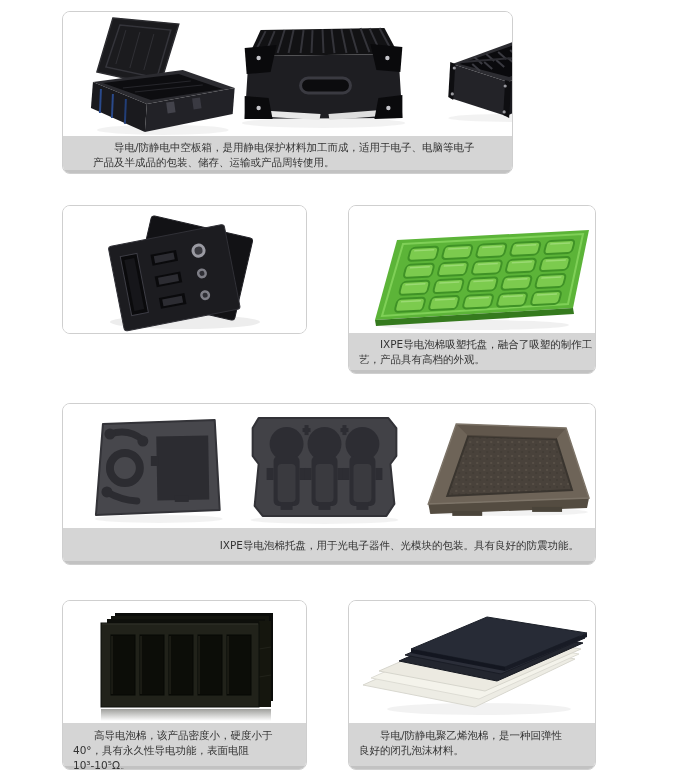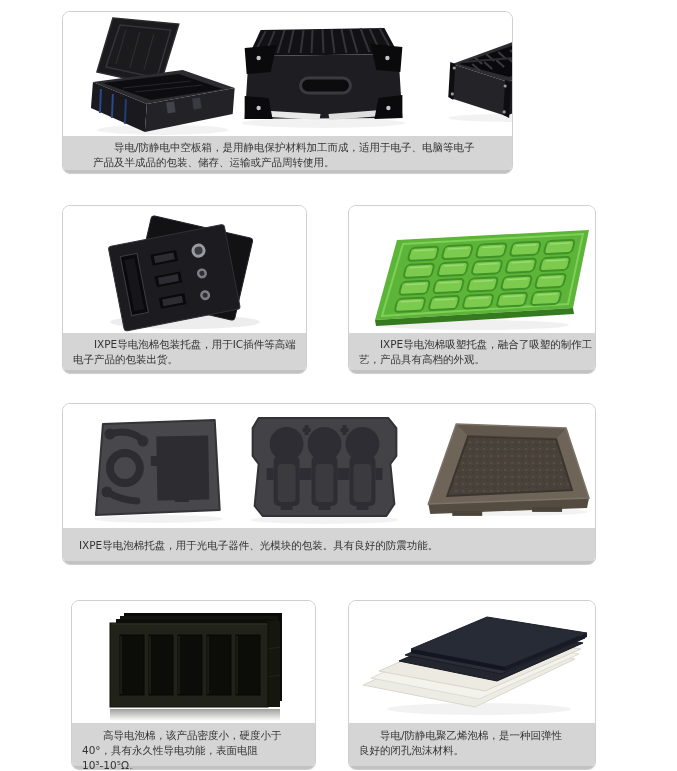--- a/index.html
+++ b/index.html
@@ -16,22 +16,22 @@
   .caption{
     background:#d5d5d5;color:#333333;
     font-size:10.5px;line-height:15px;
     box-shadow:inset 0 -3px 0 #c2c2c2;
     text-indent:2em;
   }
   
   .p1{left:62px;top:11px;width:451px;}   .p1 .img-area{height:124px;} .p1 .caption{height:37px;padding:4px 30px 0 30px;box-sizing:border-box;}
   .p2{left:62px;top:205px;width:245px;}  .p2 .img-area{height:127px;} .p2 .caption{height:40px;padding:4px 10px 0 10px;box-sizing:border-box;}
   .p3{left:348px;top:205px;width:248px;} .p3 .img-area{height:127px;} .p3 .caption{height:40px;padding:4px 2px 0 10px;box-sizing:border-box;}
-  .p4{left:62px;top:403px;width:534px;}  .p4 .img-area{height:124px;} .p4 .caption{height:36px;padding:10px 16px 0 16px;box-sizing:border-box;text-indent:0;text-align:left;}
-  .p5{left:62px;top:600px;width:245px;margin-left:9px;}  .p5 .img-area{height:122px;} .p5 .caption{height:46px;padding:5px 10px 0 10px;box-sizing:border-box;}
+  .p4{left:62px;top:403px;width:534px;}  .p4 .img-area{height:124px;} .p4 .caption{height:36px;padding:10px 16px 0 16px;box-sizing:border-box;text-indent:0;text-align:right;}
+  .p5{left:62px;top:600px;width:245px;}  .p5 .img-area{height:122px;} .p5 .caption{height:46px;padding:5px 10px 0 10px;box-sizing:border-box;}
   .p6{left:348px;top:600px;width:248px;} .p6 .img-area{height:122px;} .p6 .caption{height:46px;padding:5px 26px 0 10px;box-sizing:border-box;}
 </style>
 </head>
 <body>
 
 <div id="page">
 
   <div class="panel p1">
     <div class="img-area">
       <svg viewBox="0 0 533 124" width="532" height="124">
@@ -149,21 +149,20 @@
             <circle cx="140" cy="49" r="7" fill="#9a9aa2"></circle>
               <circle cx="140" cy="49" r="4" fill="#3a3a40"></circle>
             <circle cx="139" cy="72" r="5" fill="#7e7e86"></circle>
               <circle cx="139" cy="72" r="2.5" fill="#2e2e34"></circle>
             <circle cx="138" cy="94" r="5" fill="#7e7e86"></circle>
               <circle cx="138" cy="94" r="2.5" fill="#2e2e34"></circle>
           </g>
         </g>
       </svg>
     </div>
-    <div class="caption">IXPE导电泡棉包装托盘，用于IC插件等高端电子产品的包装出货。</div>
   </div>
 
   <div class="panel p3">
     <div class="img-area">
       <svg viewBox="0 0 246 127" width="246" height="127">
         <ellipse cx="125" cy="119" rx="95" ry="5" fill="#000" opacity="0.06"></ellipse>
         <g>
           <polygon points="48,34 240,24 224,102 26,114" fill="#5cb438"></polygon>
           <polygon points="26,114 224,102 225,108 27,120" fill="#357a1e"></polygon>
           <polygon points="54,38 234,28 219,98 33,110" fill="none" stroke="#7fd057" stroke-width="2"></polygon>

